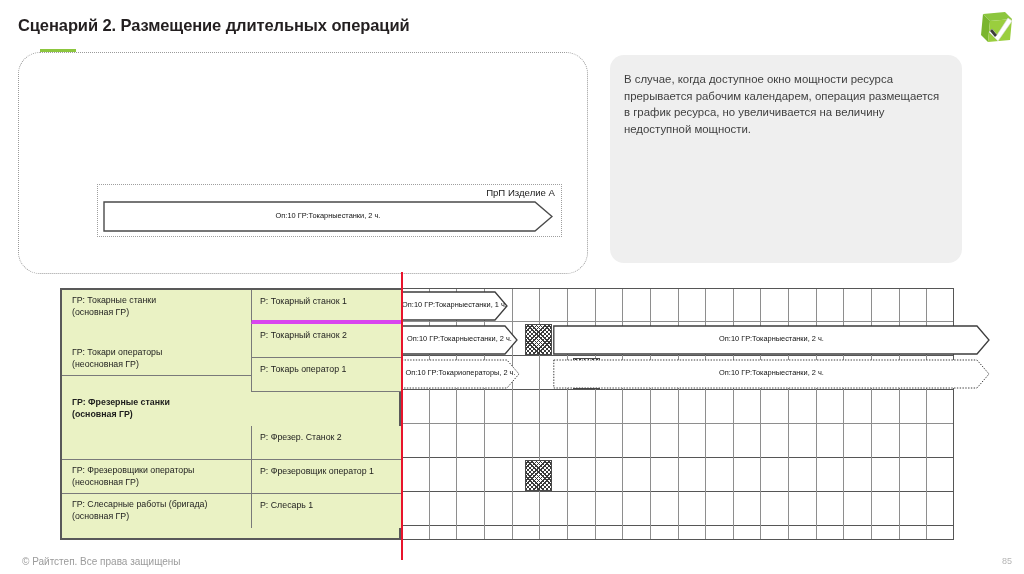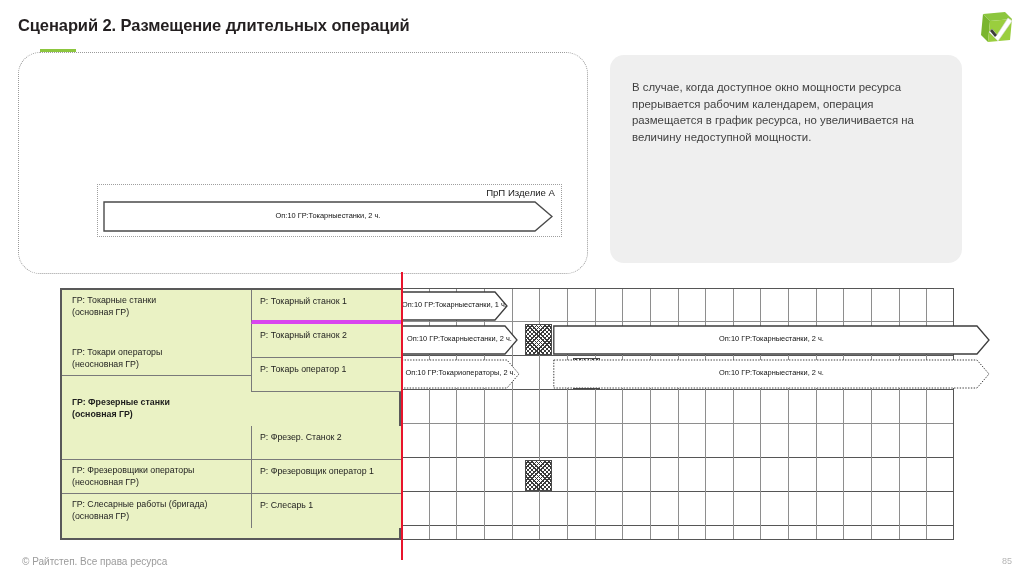--- a/index.html
+++ b/index.html
@@ -25,21 +25,21 @@
     position:absolute;left:18px;top:52px;width:570px;height:222px;
     border:1px dotted #9a9a9a;border-radius:22px;background:#ffffff;
     box-sizing:border-box;
   }
   .panel-right{
     position:absolute;left:610px;top:55px;width:352px;height:208px;
     background:#efefef;border-radius:14px;box-sizing:border-box;
     padding:16px 22px 0 14px;
   }
   .panel-right p{
-    margin:8px;font-size:11.4px;line-height:16.5px;color:#3f3f3f;
+    margin:0;font-size:11.4px;line-height:16.5px;color:#3f3f3f;
   }
   
   .prp-box{
     position:absolute;left:78px;top:131px;width:465px;height:53px;
     border:1px dotted #9e9e9e;background:#ffffff;box-sizing:border-box;
   }
   .prp-label{
     position:absolute;right:6px;top:2px;font-size:9.6px;color:#1d1d1d;
   }
   .prp-bar{
@@ -255,14 +255,14 @@
           <path d="M0.8,1 H424 L436,15 L424,29 H0.8 Z" fill="#ffffff" stroke="#3d3d3d" stroke-width="1" stroke-dasharray="1.4 1.4"></path>
         </svg><div class="bar-text">
           <span>Оп:10 ГР:</span>
           <span>Токарные</span>
           <span>станки, 2 ч.</span>
         </div></div>
     </div>
 </div>
 <div class="redline"></div>
 
-<div class="footer-text">© Райтстеп. Все права ресурса</div>
+<div class="footer-text">© Райтстеп. Все права защищены</div>
 <div class="page-num">85</div>
 
 </body></html>

